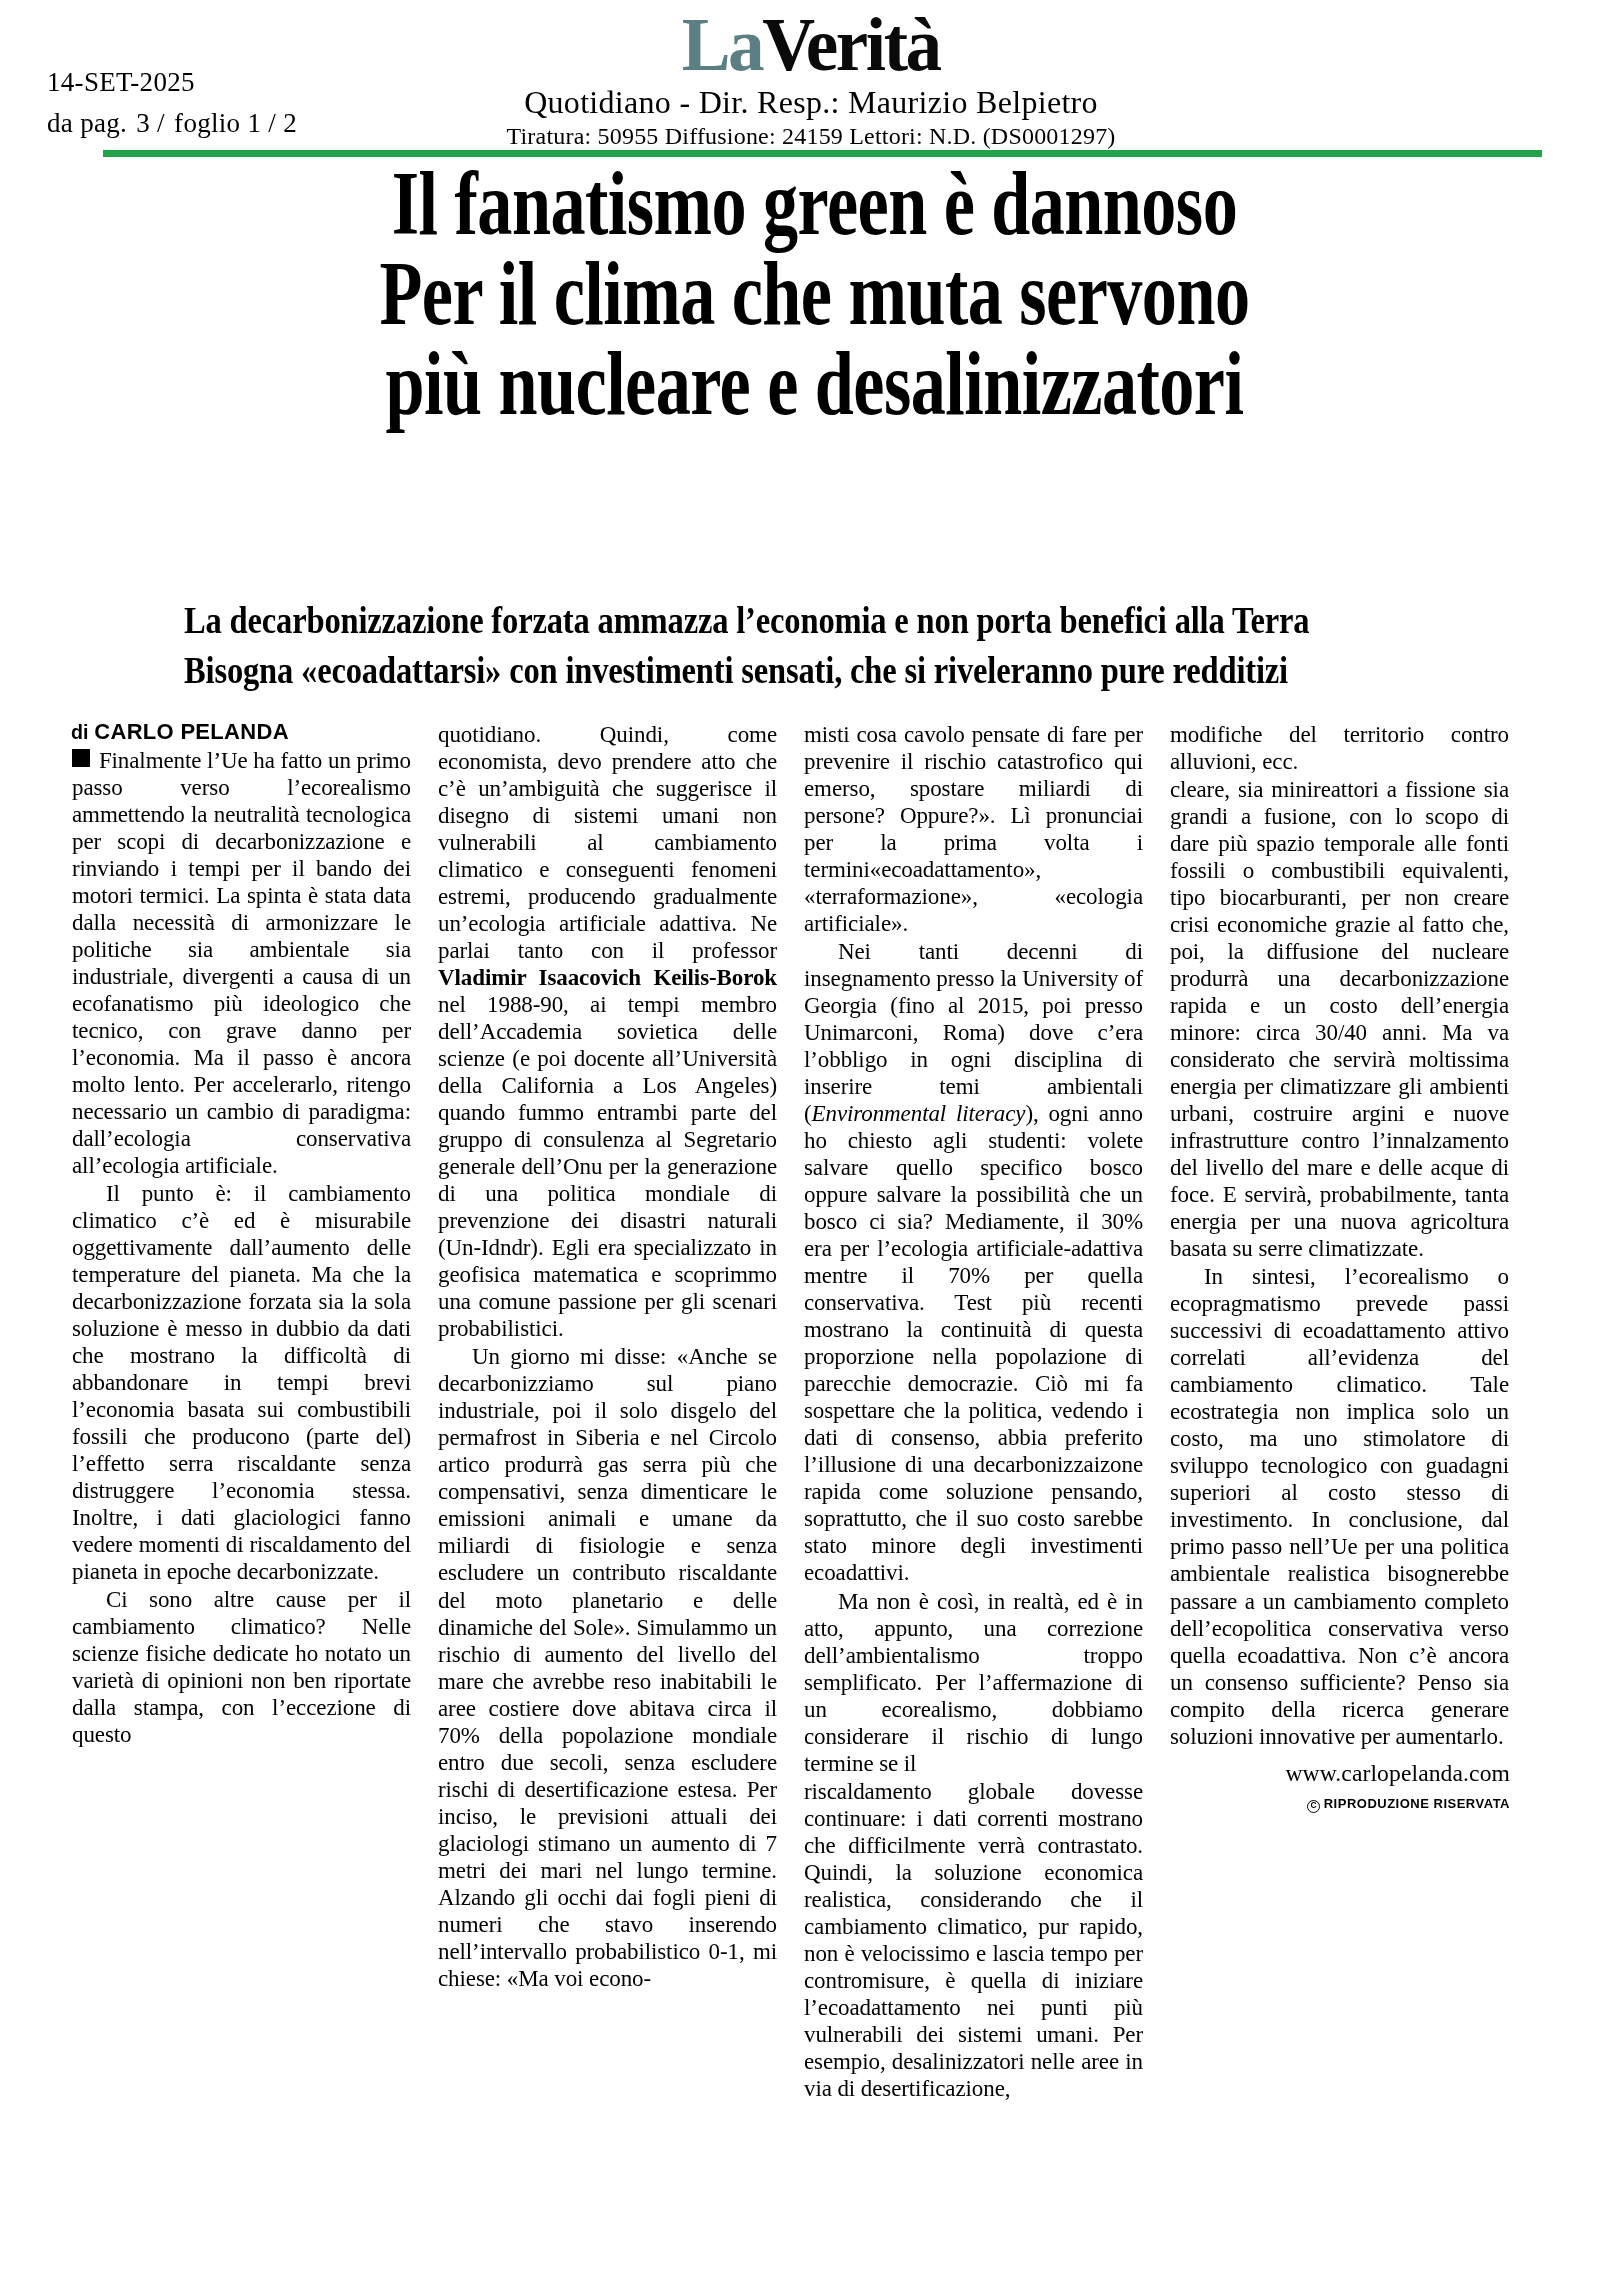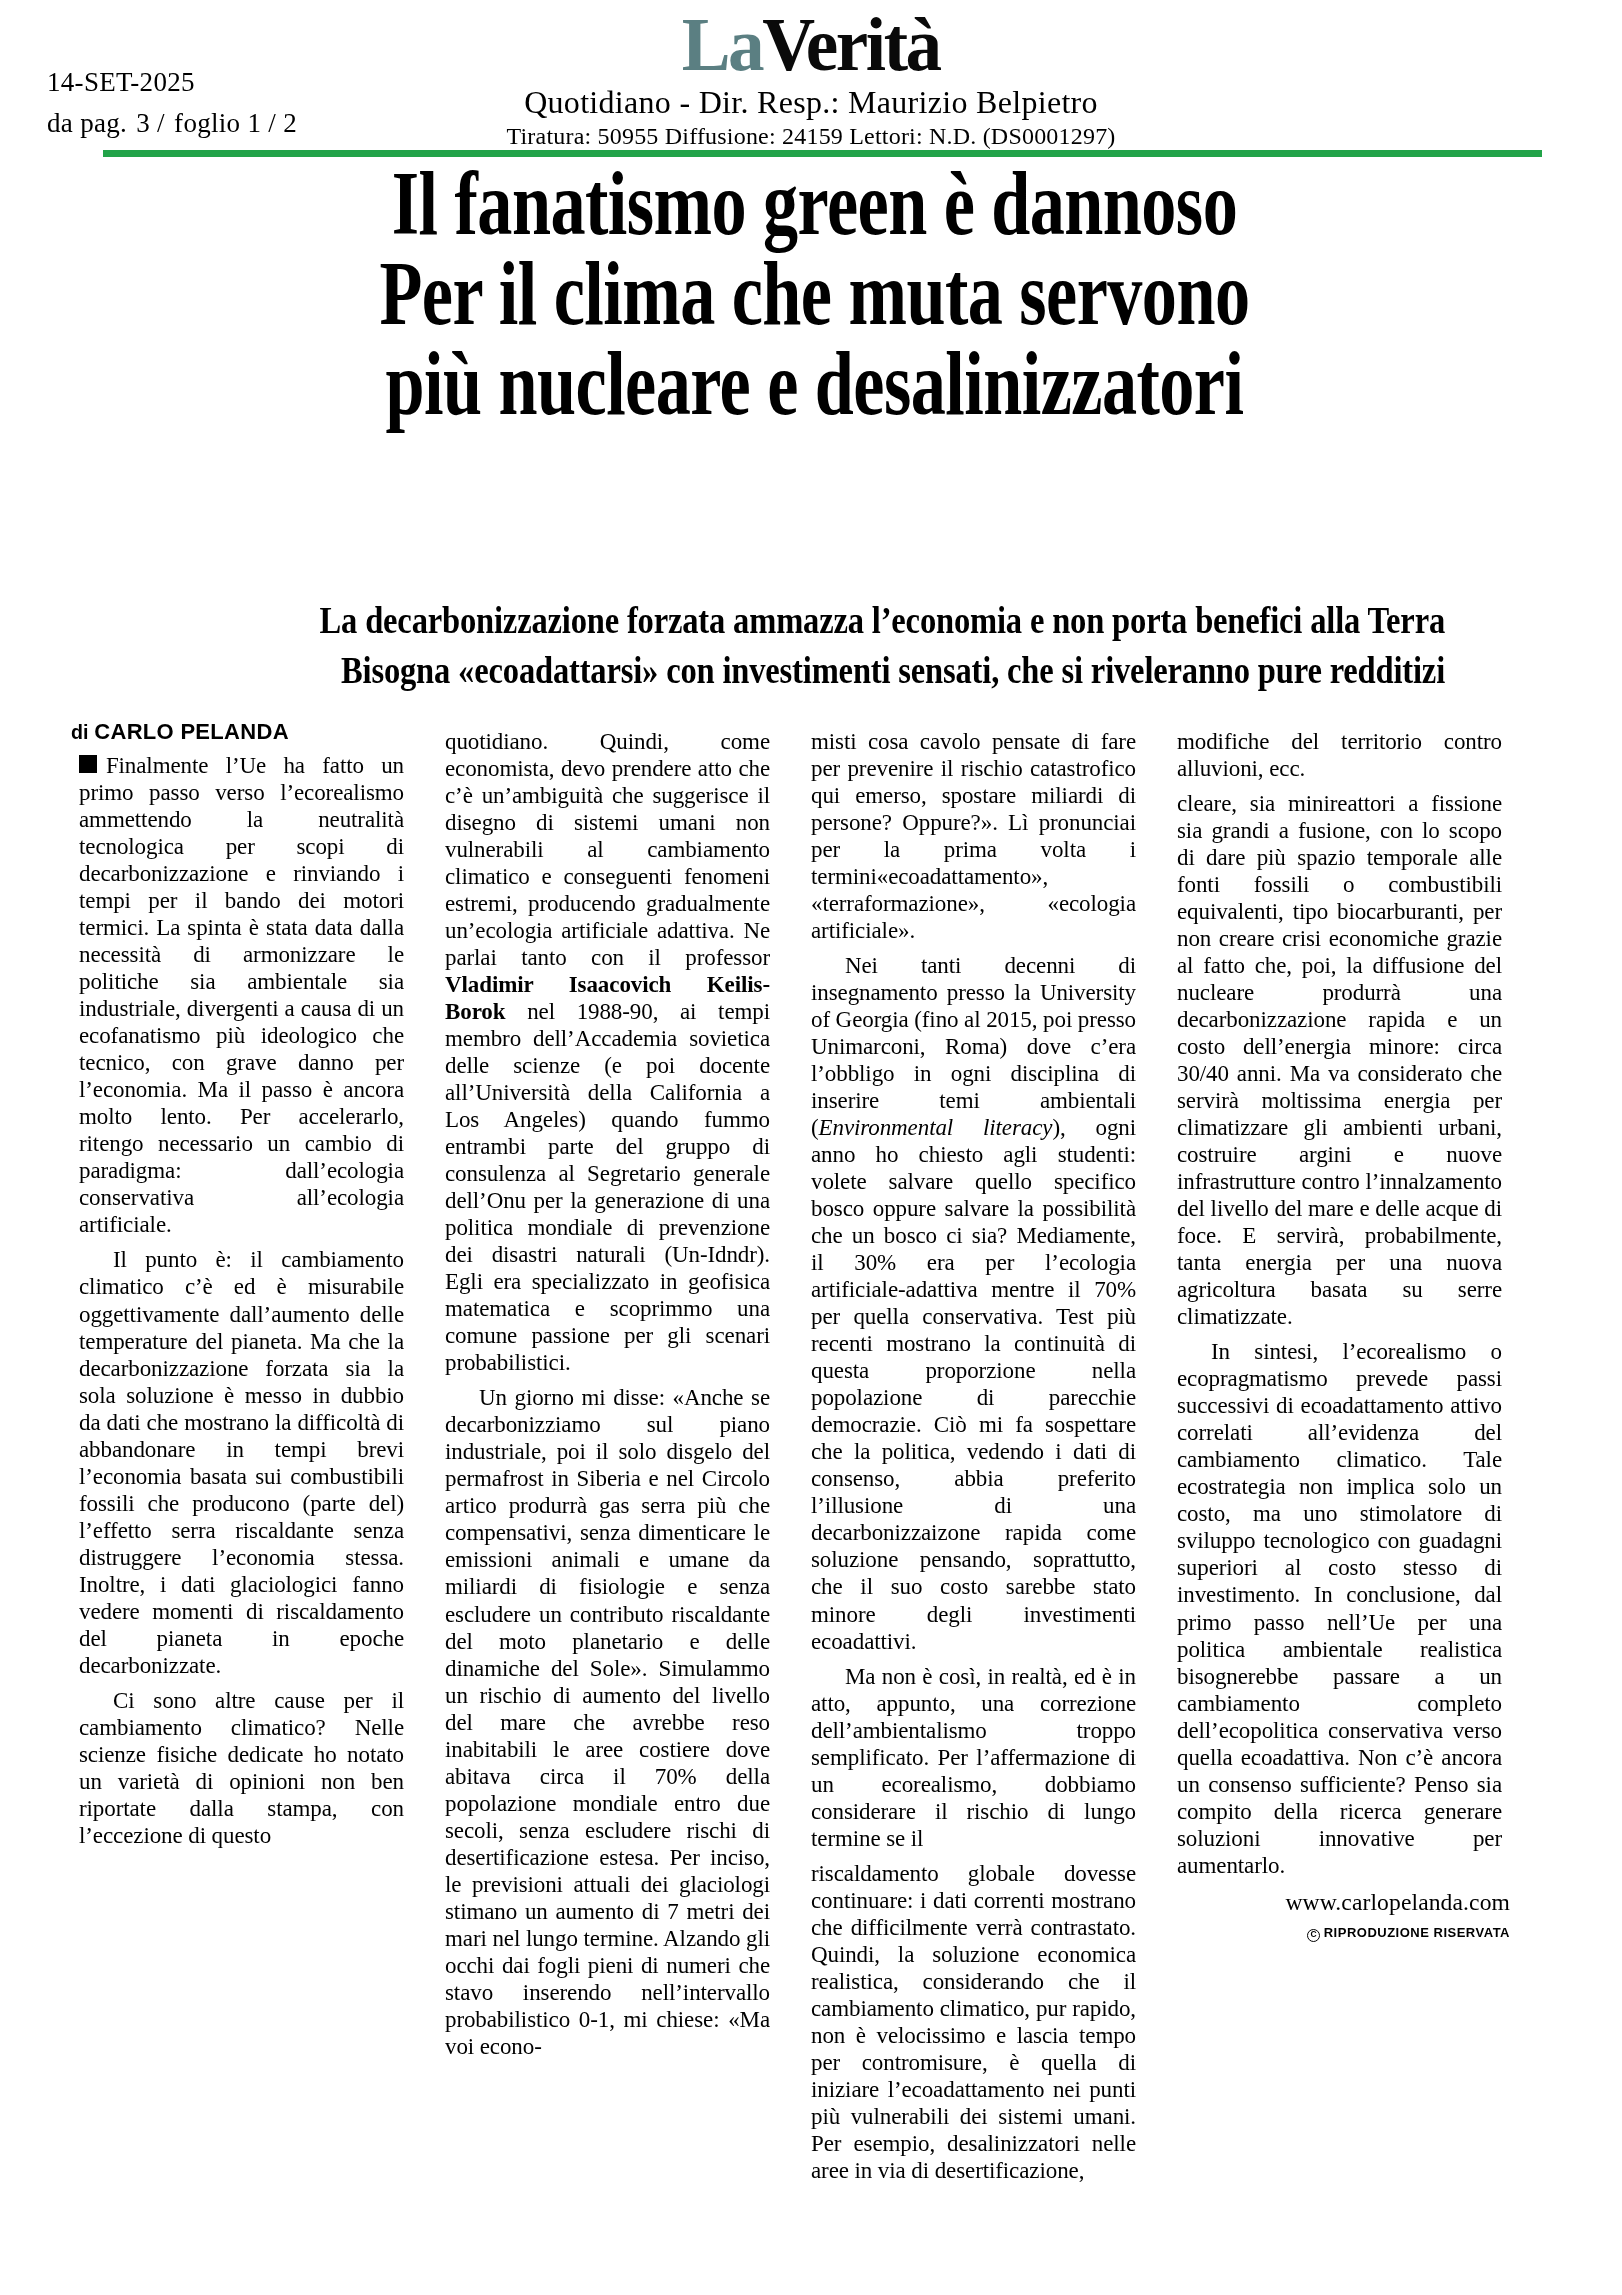--- a/index.html
+++ b/index.html
@@ -100,21 +100,21 @@
     white-space: nowrap;
     margin: 0 0 6.5px 0;
   }
 
   
   .subhead {
     position: absolute;
     left: 98px;
     top: 602px;
     width: 1433px;
-    text-align: right;
+    text-align: left;
   }
   .subhead-line {
     font-family: "Liberation Serif", "DejaVu Serif", serif;
     font-weight: bold;
     font-size: 37px;
     line-height: 1.02;
     letter-spacing: -0.2px;
     transform: scaleX(0.88);
     transform-origin: center center;
     white-space: nowrap;
@@ -151,21 +151,21 @@
   }
   .byline .who {
     font-size: 22px;
     letter-spacing: 0.3px;
   }
   p.body {
     font-family: "Liberation Serif", "DejaVu Serif", serif;
     font-size: 23px;
     line-height: 1.175;
     text-align: justify;
-    margin: 8px;
+    margin: 1px;
     letter-spacing: -0.1px;
     word-spacing: 0px;
     text-indent: 34px;
     hyphens: auto;
     -webkit-hyphens: auto;
   }
   p.body.first { text-indent: 0; }
   p.body.nohang { text-indent: 0; }
   .sqbullet {
     display: inline-block;

